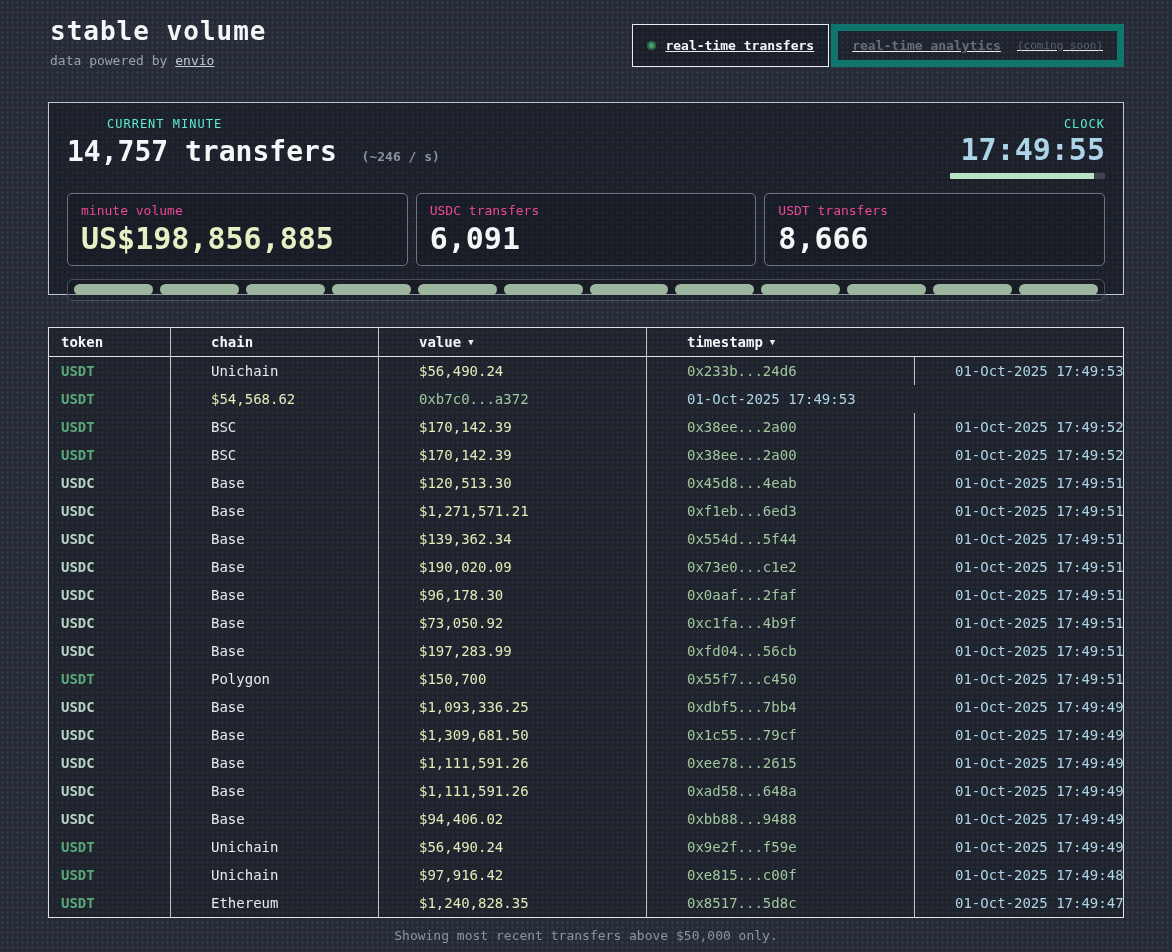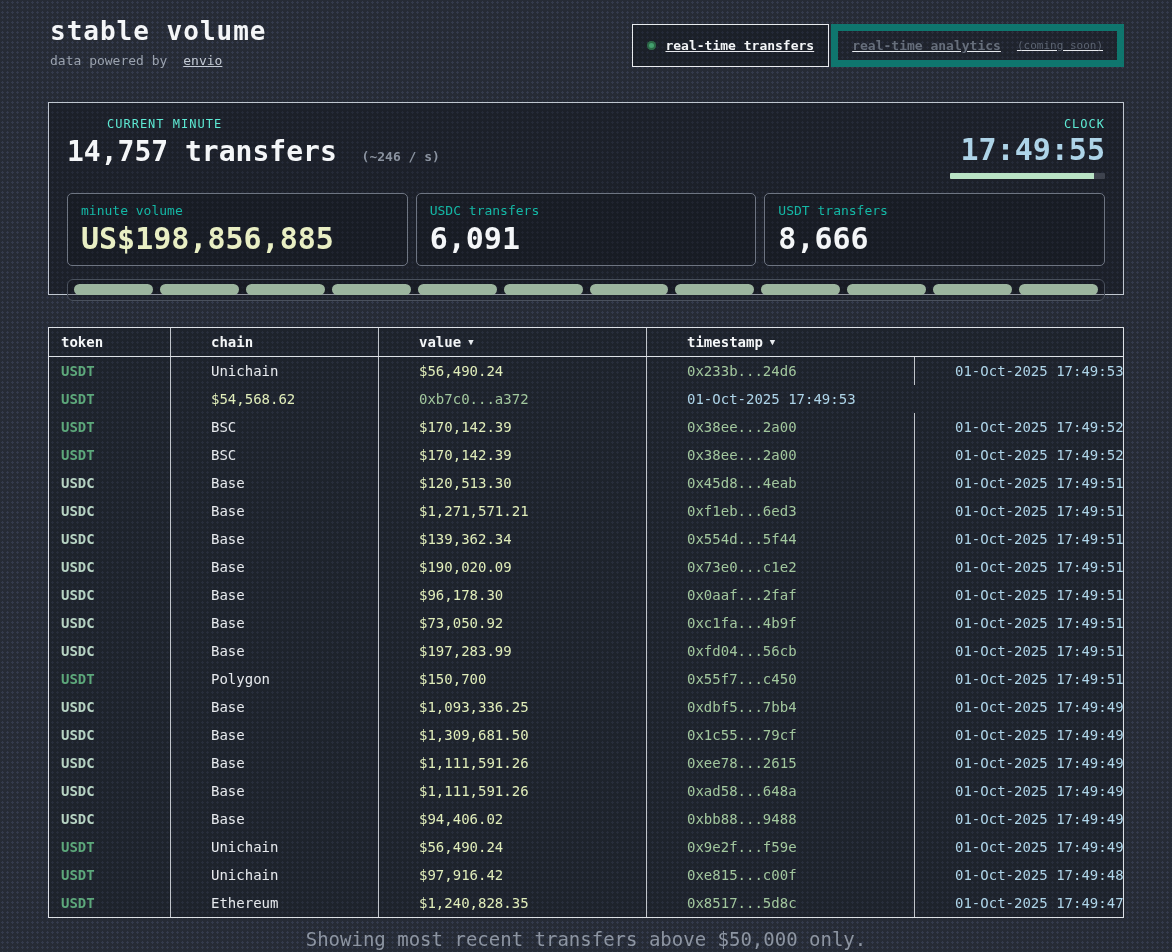--- a/index.html
+++ b/index.html
@@ -10,21 +10,21 @@
     background-image: radial-gradient(circle, rgba(90,100,140,0.28) 1px, transparent 1.3px);
     background-size: 5px 5px;
     color: #e8eaee;
     position: relative;
   }
 
   
   .top-header { padding: 16px 48px 0 50px; position: relative; }
   .app-title { font-size: 26px; font-weight: bold; color: #f4f6f8; letter-spacing: 1px; }
   .subtitle { margin-top: 7px; font-size: 13px; color: #9aa2ae; }
-  .subtitle a { color: #c3cad4; text-decoration: underline; cursor: pointer; margin-left: 8px; }
+  .subtitle a { color: #c3cad4; text-decoration: underline; cursor: pointer; }
 
   .tabs { position: absolute; top: 24px; right: 48px; display: flex; gap: 2px; text-decoration: underline; }
   .tab { padding: 7px 14px; font-size: 13px; font-weight: bold; display: flex; align-items: center; gap: 9px; }
   .tab.active { border: 1px solid #e8ebef; color: #f4f6f8; background: rgba(10,12,18,0.35); cursor: pointer; }
   .tab.inactive { border: 7px solid #0f766e; color: #666e7b; background: rgba(10,12,18,0.25); cursor: default; }
   .tab.inactive .soon { font-size: 11px; font-weight: normal; margin-left: 7px; color: #5c6472; }
   .live-dot { width: 9px; height: 9px; border-radius: 50%; background: var(--c-dot, #44a06e); box-shadow: inset 0 0 0 2px rgba(0,0,0,0.35); display: inline-block; }
 
   
   .minute-panel {
@@ -39,21 +39,21 @@
   .eyebrow { font-size: 12px; letter-spacing: 1px; color: #5eead4; margin-left: 40px; }
   .big-line { margin-top: 4px; font-size: 28px; font-weight: bold; color: #f4f6f8; white-space: nowrap; }
   .big-line .rate { font-size: 13px; font-weight: bold; color: #8b93a0; margin-left: 8px; }
   .clock-box { text-align: right; }
   .clock-time { margin-top: 3px; font-size: 30px; font-weight: bold; color: var(--c-timestamp, #b5d8e8); line-height: 1.05; }
   .clock-bar { margin-top: 7px; width: 155px; height: 6px; background: #3e434e; border-radius: 1px; overflow: hidden; margin-left: auto; }
   .clock-bar-fill { height: 100%; background: var(--c-progress, #b9e3c5); }
 
   .stat-row { display: flex; gap: 8px; margin-top: 14px; }
   .stat { flex: 1; border: 1px solid #6e7582; border-radius: 5px; padding: 9px 13px; background: rgba(10,12,18,0.18); }
-  .stat-label { font-size: 13px; color: #14b8a6; }
+  .stat-label { font-size: 13px; color: #ec4899; }
   .stat-value { margin-top: 3px; font-size: 30px; font-weight: bold; color: #f4f6f8; white-space: nowrap; }
 
   .segments {
     margin-top: 13px; border: 1px solid #4a515d; border-radius: 6px;
     padding: 4px 6px; display: flex; gap: 7px; height: 22px; align-items: center;
     background: rgba(10,12,18,0.25);
   }
   .seg { flex: 1; height: 11px; border-radius: 6px; background: var(--c-segment, #9cb59e); }
 
   
@@ -74,21 +74,21 @@
   .th .sort { font-size: 9px; margin-left: 7px; color: #e8ebef; }
   .td.chain { color: #e6e9ed; }
   .td.value { color: var(--c-value, #e0edba); }
   .td.hash  { color: var(--c-hash, #a2c79e); cursor: pointer; }
   .td.timestamp { color: var(--c-timestamp, #a9cfe4); }
   .td.token { font-weight: bold; }
   .tok-usdt { color: var(--c-usdt, #5da87b); }
   .tok-usdc { color: var(--c-usdc, #b7d3c3); }
 
   
-  .footer-note { margin-top: 10px; text-align: center; font-size: 19px; color: #8d95a2; }
+  .footer-note { margin-top: 10px; text-align: center; font-size: 13px; color: #8d95a2; }
 </style>
 </head>
 <body>
 
 <div class="top-header">
   <div class="app-title">stable volume</div>
   <div class="subtitle">
     <span>data powered by</span>
     <a>envio</a>
   </div>

